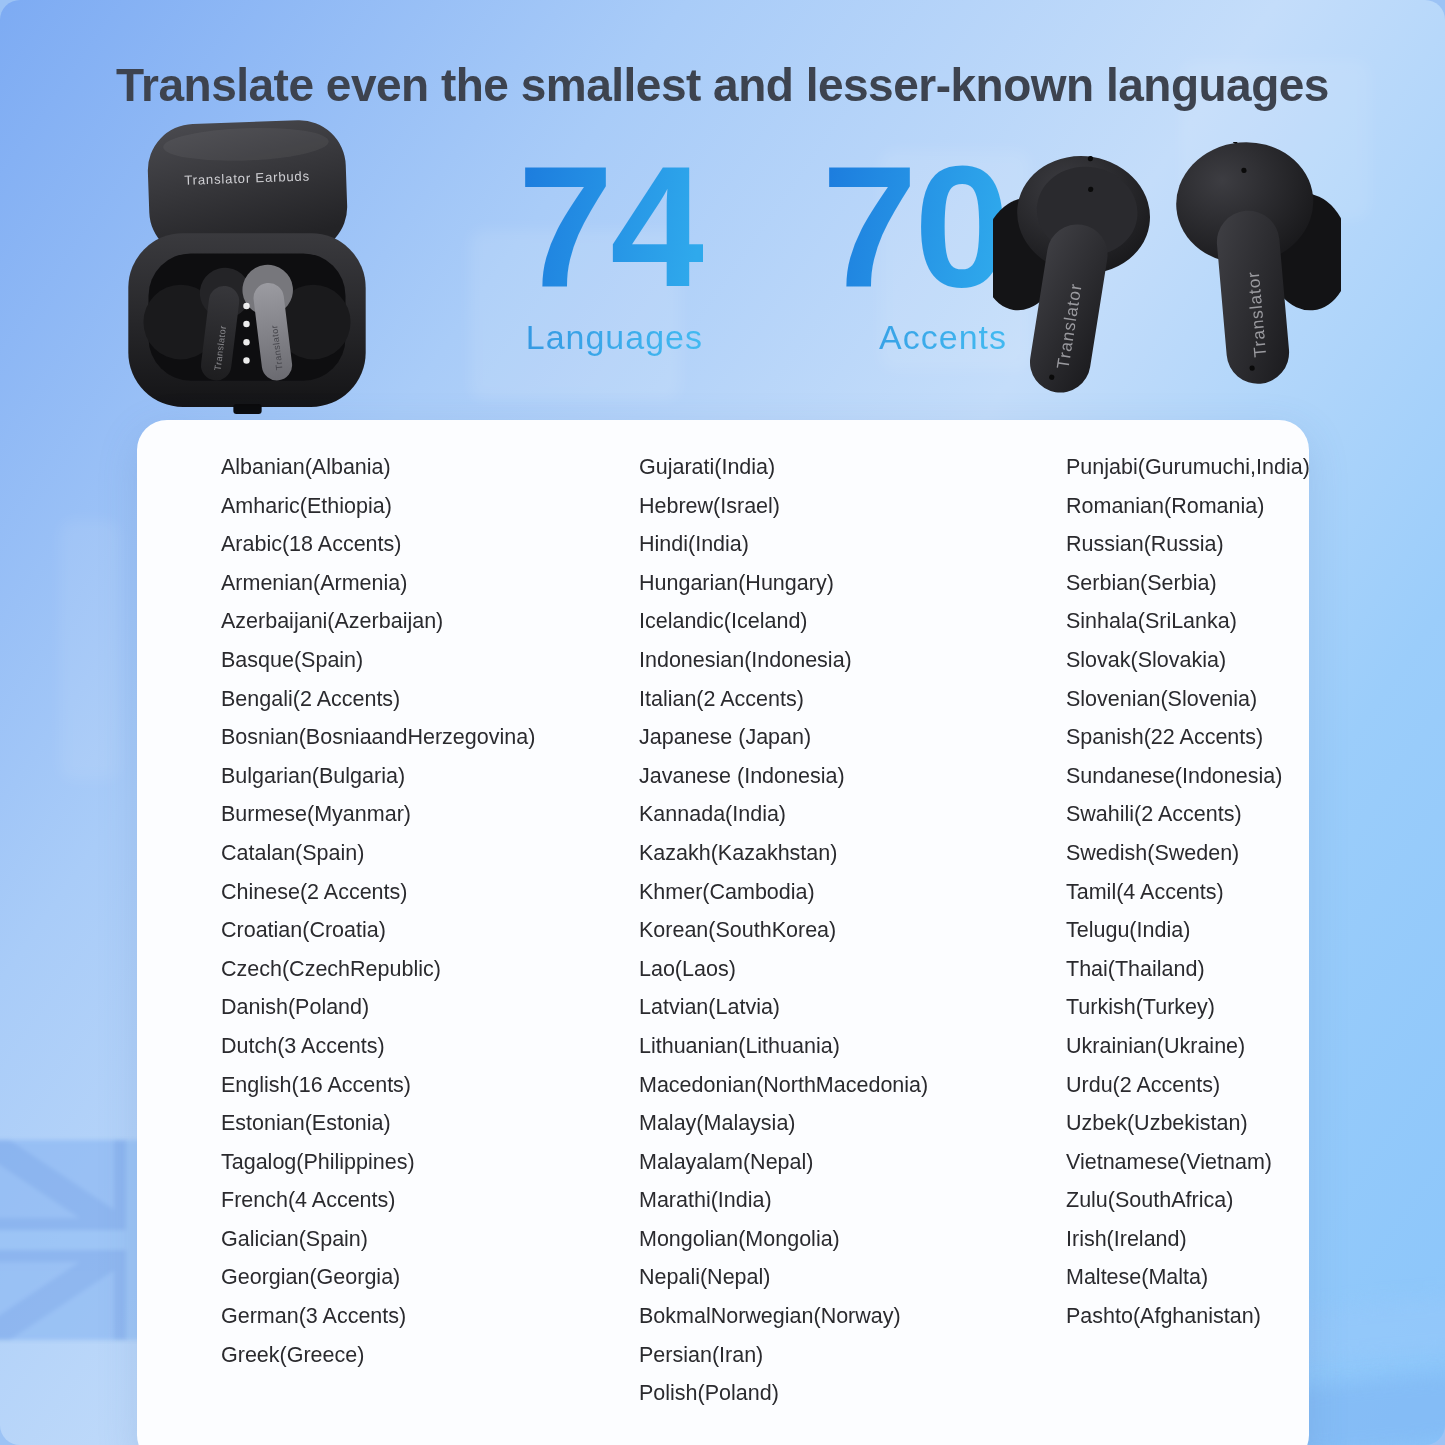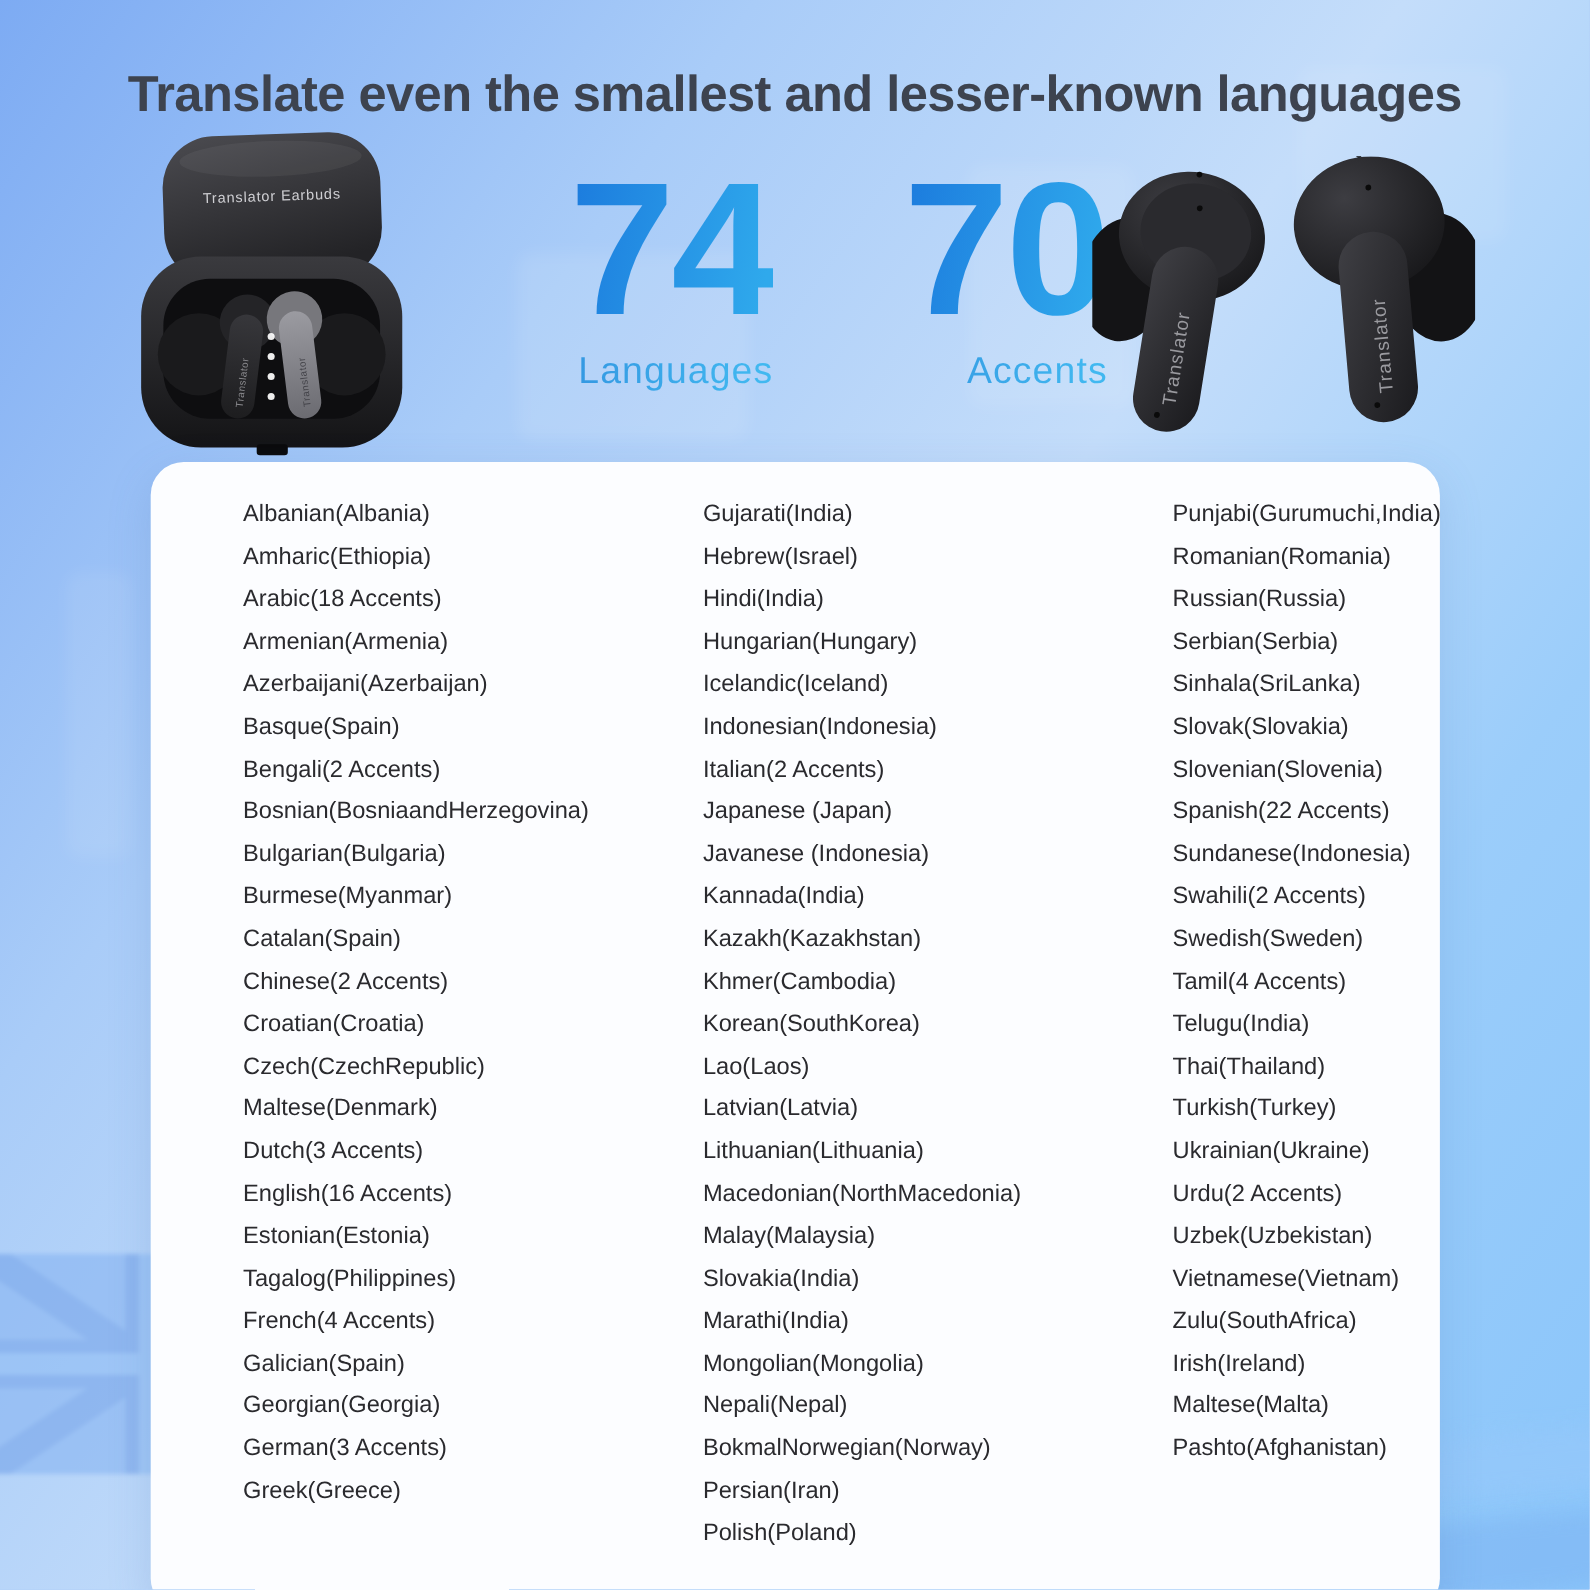--- a/index.html
+++ b/index.html
@@ -1,19 +1,20 @@
 <!DOCTYPE html>
 <html><head>
 <meta charset="utf-8">
 <style>
   html,body{margin:0;padding:0;background:#9cc3f5;}
   .canvas{
     position:relative;width:1445px;height:1445px;overflow:hidden;
     font-family:"Liberation Sans",sans-serif;
     background:linear-gradient(125deg,#7dabf3 0%,#a9ccf8 28%,#c4ddfa 52%,#9bcdfa 76%,#8ac5fa 100%);
+    border-radius:20px;
   }
   
   .soft{position:absolute;border-radius:14px;filter:blur(7px);}
   .soft.a{left:470px;top:230px;width:210px;height:170px;background:rgba(255,255,255,0.10);}
   .soft.b{left:880px;top:150px;width:150px;height:220px;background:rgba(255,255,255,0.09);}
   .soft.c{left:1180px;top:60px;width:190px;height:160px;background:rgba(255,255,255,0.08);}
   .soft.d{left:60px;top:520px;width:60px;height:260px;background:rgba(255,255,255,0.08);}
   .wave{position:absolute;border-radius:50%;filter:blur(9px);}
   .wave.w1{left:1160px;top:1380px;width:420px;height:70px;background:rgba(125,180,243,0.55);transform:rotate(-6deg);}
   .wave.w2{left:1200px;top:1300px;width:420px;height:55px;background:rgba(150,200,250,0.6);transform:rotate(-5deg);}
@@ -180,21 +181,21 @@
         <div class="lang-item">Azerbaijani(Azerbaijan)</div>
         <div class="lang-item">Basque(Spain)</div>
         <div class="lang-item">Bengali(2 Accents)</div>
         <div class="lang-item">Bosnian(BosniaandHerzegovina)</div>
         <div class="lang-item">Bulgarian(Bulgaria)</div>
         <div class="lang-item">Burmese(Myanmar)</div>
         <div class="lang-item">Catalan(Spain)</div>
         <div class="lang-item">Chinese(2 Accents)</div>
         <div class="lang-item">Croatian(Croatia)</div>
         <div class="lang-item">Czech(CzechRepublic)</div>
-        <div class="lang-item">Maltese(Denmark)</div>
+        <div class="lang-item">Danish(Poland)</div>
         <div class="lang-item">Dutch(3 Accents)</div>
         <div class="lang-item">English(16 Accents)</div>
         <div class="lang-item">Estonian(Estonia)</div>
         <div class="lang-item">Tagalog(Philippines)</div>
         <div class="lang-item">French(4 Accents)</div>
         <div class="lang-item">Galician(Spain)</div>
         <div class="lang-item">Georgian(Georgia)</div>
         <div class="lang-item">German(3 Accents)</div>
         <div class="lang-item">Greek(Greece)</div>
       </div>
@@ -210,21 +211,21 @@
         <div class="lang-item">Javanese (Indonesia)</div>
         <div class="lang-item">Kannada(India)</div>
         <div class="lang-item">Kazakh(Kazakhstan)</div>
         <div class="lang-item">Khmer(Cambodia)</div>
         <div class="lang-item">Korean(SouthKorea)</div>
         <div class="lang-item">Lao(Laos)</div>
         <div class="lang-item">Latvian(Latvia)</div>
         <div class="lang-item">Lithuanian(Lithuania)</div>
         <div class="lang-item">Macedonian(NorthMacedonia)</div>
         <div class="lang-item">Malay(Malaysia)</div>
-        <div class="lang-item">Slovakia(India)</div>
+        <div class="lang-item">Malayalam(Nepal)</div>
         <div class="lang-item">Marathi(India)</div>
         <div class="lang-item">Mongolian(Mongolia)</div>
         <div class="lang-item">Nepali(Nepal)</div>
         <div class="lang-item">BokmalNorwegian(Norway)</div>
         <div class="lang-item">Persian(Iran)</div>
         <div class="lang-item">Polish(Poland)</div>
       </div>
     <div class="col col3">
         <div class="lang-item">Punjabi(Gurumuchi,India)</div>
         <div class="lang-item">Romanian(Romania)</div>

